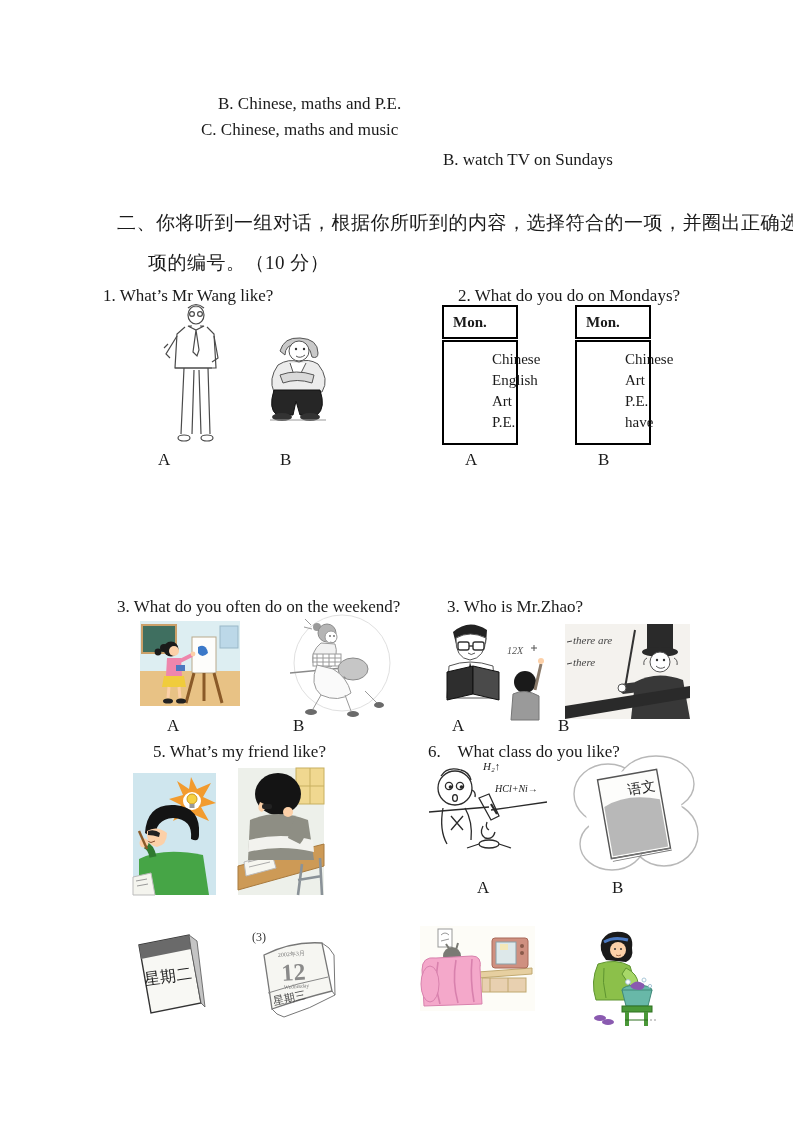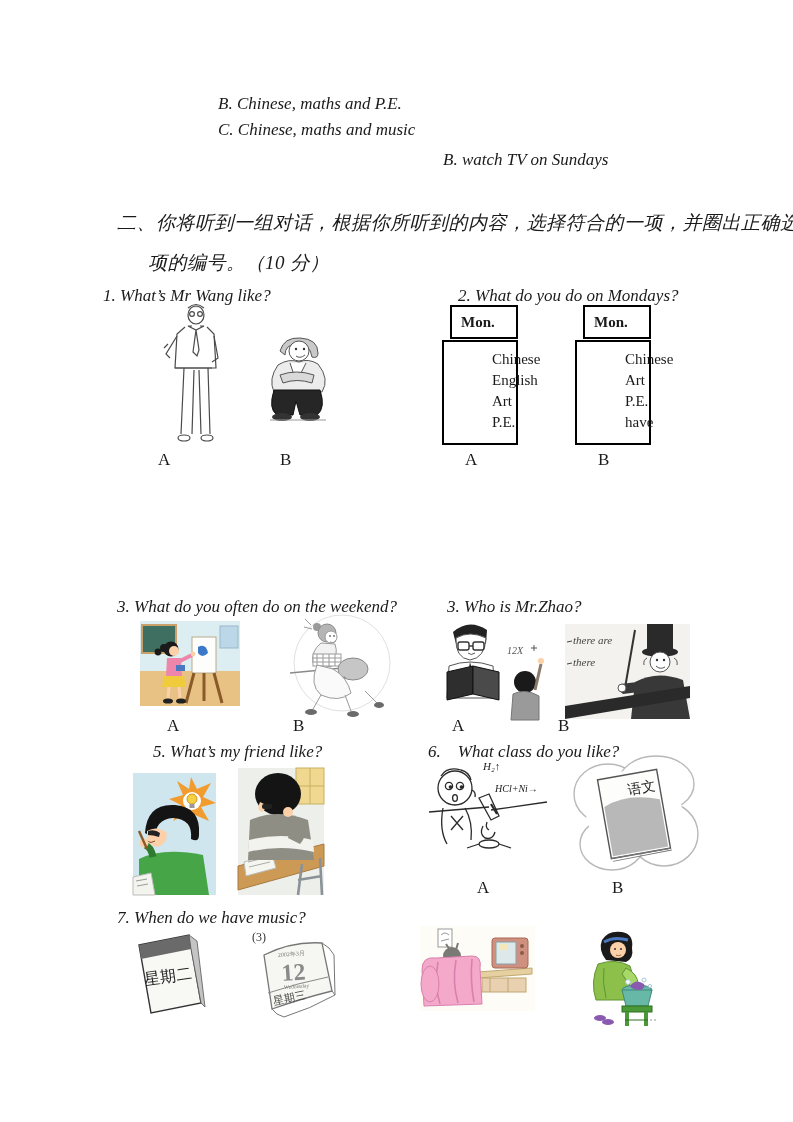--- a/index.html
+++ b/index.html
@@ -1,37 +1,37 @@
 <!DOCTYPE html>
 <html><head>
 <meta charset="utf-8">
 <style>
   html,body{margin:0;padding:0;background:#888;}
   .page{position:relative;width:793px;height:1122px;background:#ffffff;margin:0 auto;
         font-family:"Liberation Serif", serif;color:#1a1a1a;overflow:hidden;}
-  .txt{position:absolute;white-space:pre;font-size:17px;line-height:1.2;font-style:italic;}
+  .txt{position:absolute;white-space:pre;font-size:17px;line-height:1.2;}
   .cn{font-size:19px;letter-spacing:0.5px;}
   .ablabel{position:absolute;font-size:17px;}
   .schedule{position:absolute;width:76px;}
   .schedule .hdr{border:2px solid #000;height:30px;display:flex;align-items:center;
-                 padding-left:9px;font-weight:bold;font-size:15px;background:#fff;margin-left:8px;}
+                 padding-left:9px;font-weight:bold;font-size:15px;background:#fff;}
   .schedule .body{border:2px solid #000;border-top-width:2px;margin-top:1px;
                   padding:7px 0 10px 9px;font-size:15px;background:#fff;}
   .schedule .body div{line-height:21px;margin-left:39px;}
   svg{position:absolute;overflow:visible;}
   svg text{font-family:"Liberation Serif", serif;}
   .hand{font-style:italic;}
 </style>
 </head>
 <body>
 
 <div class="page">
 
   <div class="txt" style="left:218px;top:94px;">B. Chinese, maths and P.E.</div>
-  <div class="txt" style="left:218px;top:120px;">C. Chinese, maths and music</div>
+  <div class="txt" style="left:201px;top:120px;">C. Chinese, maths and music</div>
   <div class="txt" style="left:443px;top:150px;">B. watch TV on Sundays</div>
 
   <div class="txt cn" style="left:117px;top:212px;">二、你将听到一组对话，根据你所听到的内容，选择符合的一项，并圈出正确选</div>
   <div class="txt cn" style="left:148px;top:252px;">项的编号。（10 分）</div>
 
   <div class="txt" style="left:103px;top:286px;">1. What’s Mr Wang like?</div>
 
   <svg style="left:152px;top:302px;" width="88" height="145" viewBox="0 0 88 145">
     <g stroke="#4a4a4a" stroke-width="1.2" fill="none">
       <path d="M36,6 Q44,-1 52,6" fill="#e5e5e5"></path>
@@ -260,21 +260,20 @@
       <rect x="36" y="24" width="60" height="80" fill="#fdfdfb" stroke="#555" stroke-width="1.4"></rect>
       <path d="M38,52 Q62,42 94,54 L94,102 L38,102 Z" fill="#b8b8b8"></path>
       <path d="M36,104 L96,104 M37,107 L97,106" stroke="#777" fill="none"></path>
       <text x="64" y="44" font-size="14" fill="#222">语文</text>
     </g>
   </svg>
 
   <span class="ablabel" style="left:477px;top:878px;">A</span>
   <span class="ablabel" style="left:612px;top:878px;">B</span>
 
-  <div class="txt" style="left:117px;top:908px;">7. When do we have music?</div>
 
   <svg style="left:133px;top:931px;" width="72" height="84" viewBox="0 0 72 84">
     <polygon points="6,14 56,4 68,72 18,82" fill="#f8f8f4" stroke="#333" stroke-width="1.4"></polygon>
     <polygon points="6,14 56,4 58,18 8,28" fill="#6a6a6a"></polygon>
     <polygon points="56,4 64,10 72,76 68,72 58,18" fill="#c4c4c4" stroke="#555" stroke-width="0.8"></polygon>
     <text x="12" y="54" font-size="16" fill="#222" transform="rotate(-8 12 54)">星期二</text>
   </svg>
 
   <svg style="left:250px;top:925px;" width="85" height="95" viewBox="0 0 85 95">
     <text x="2" y="16" font-size="12" fill="#333">(3)</text>

